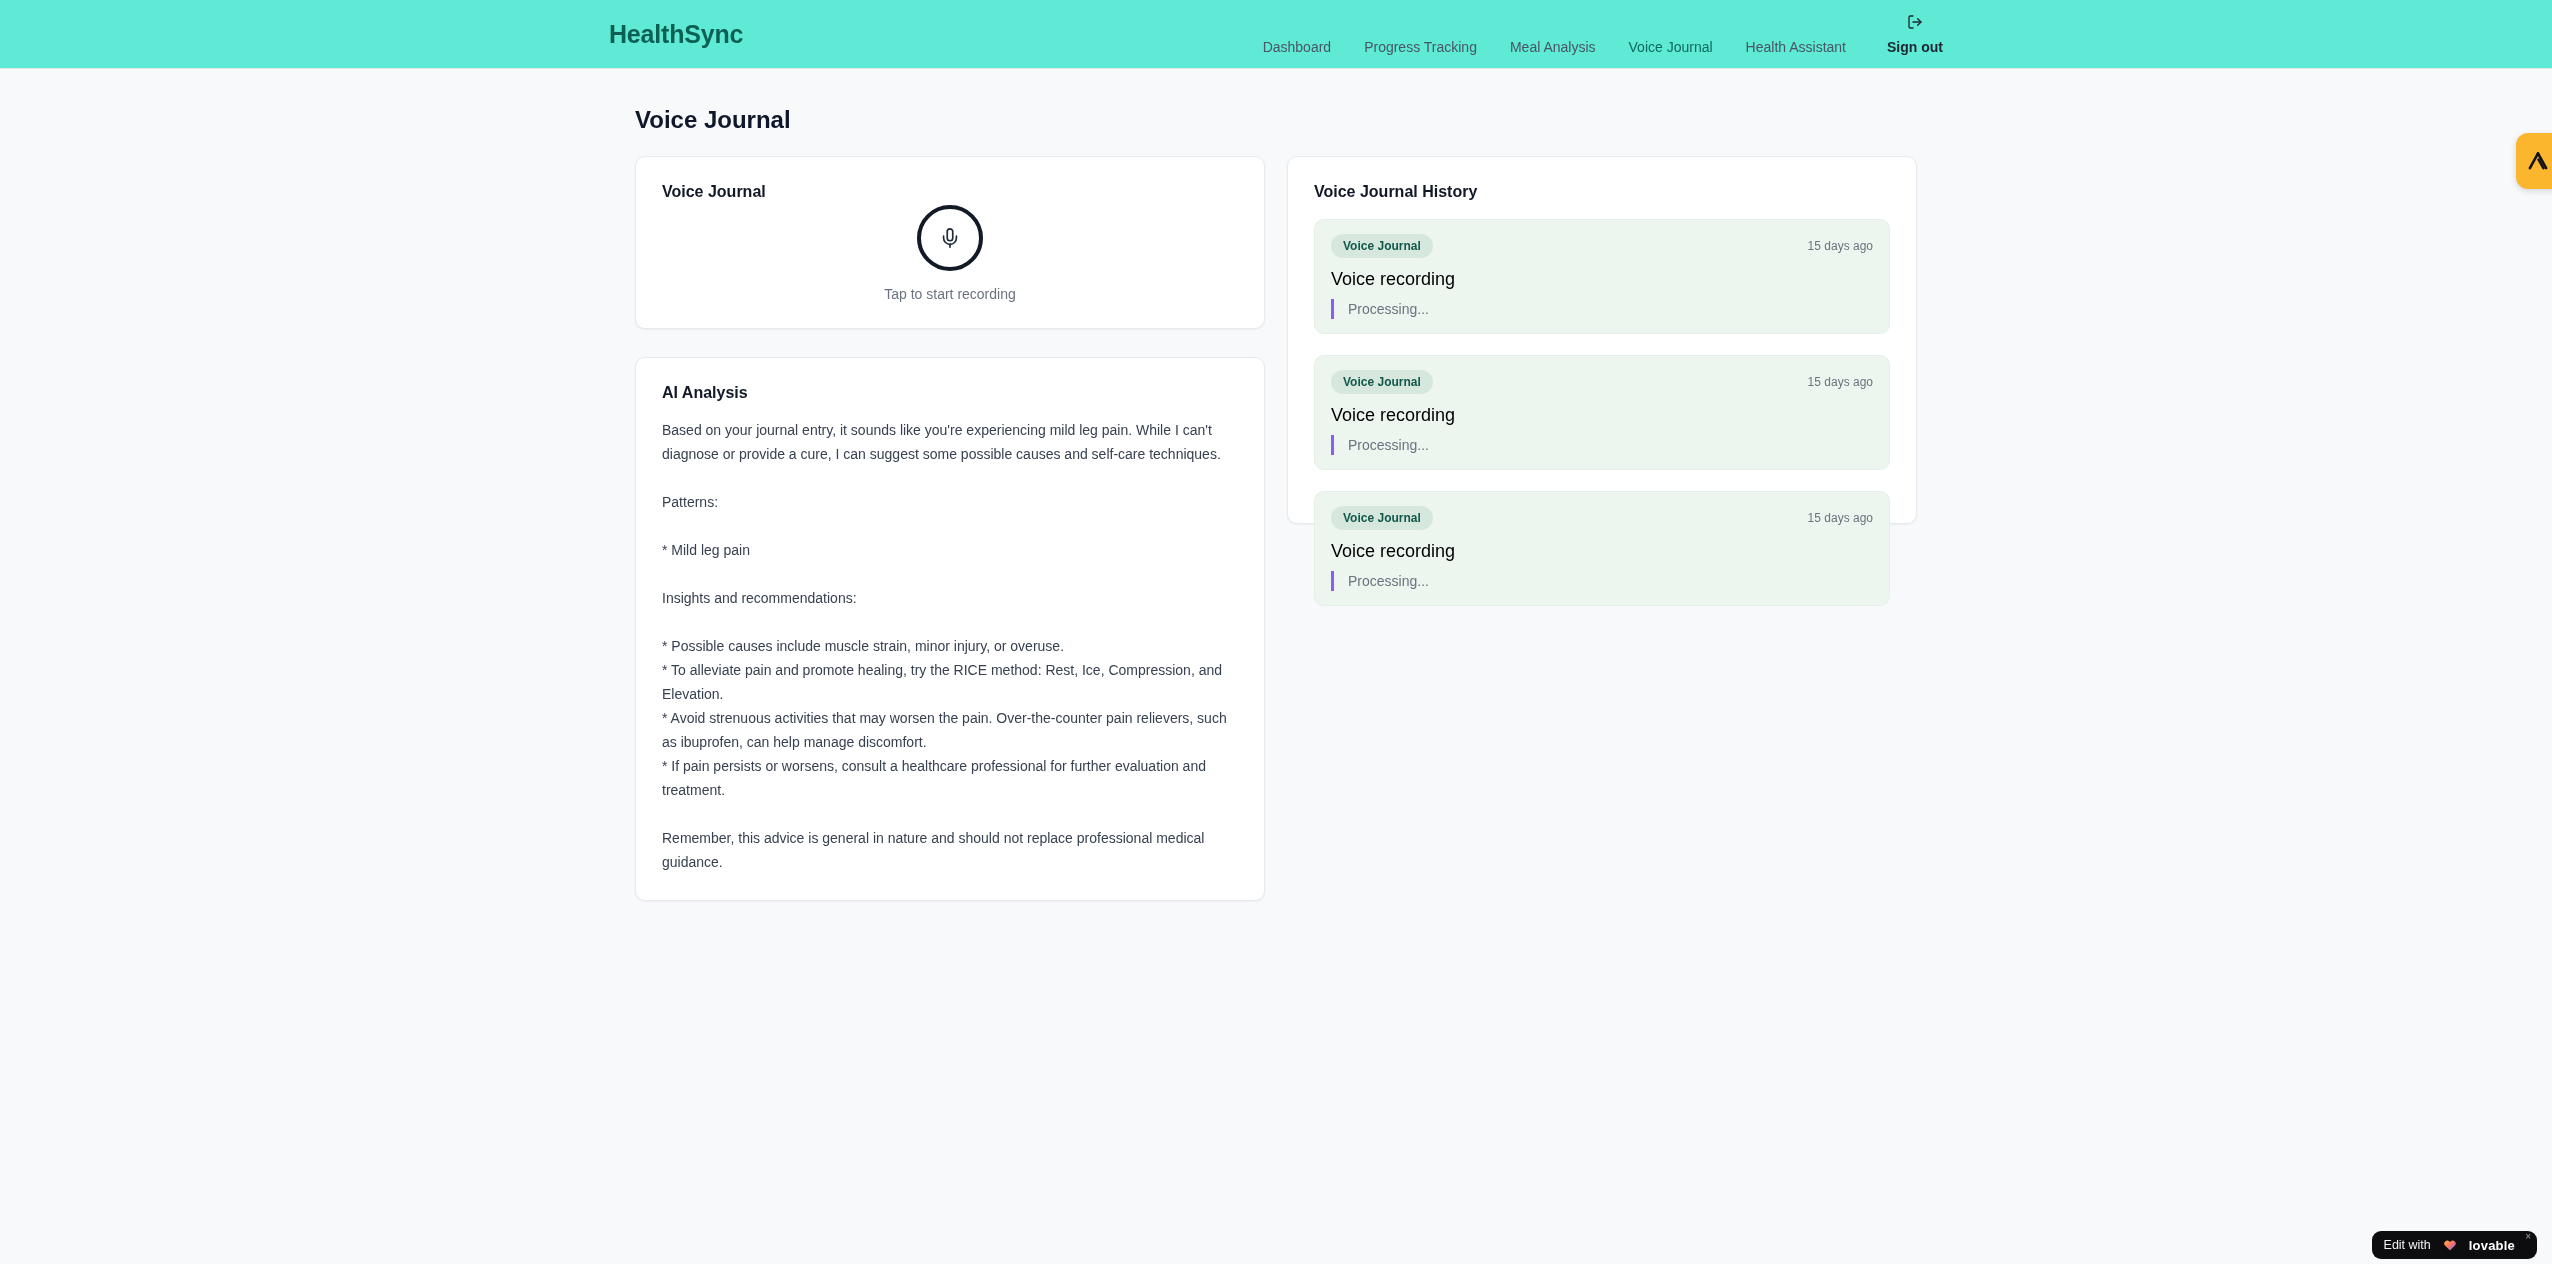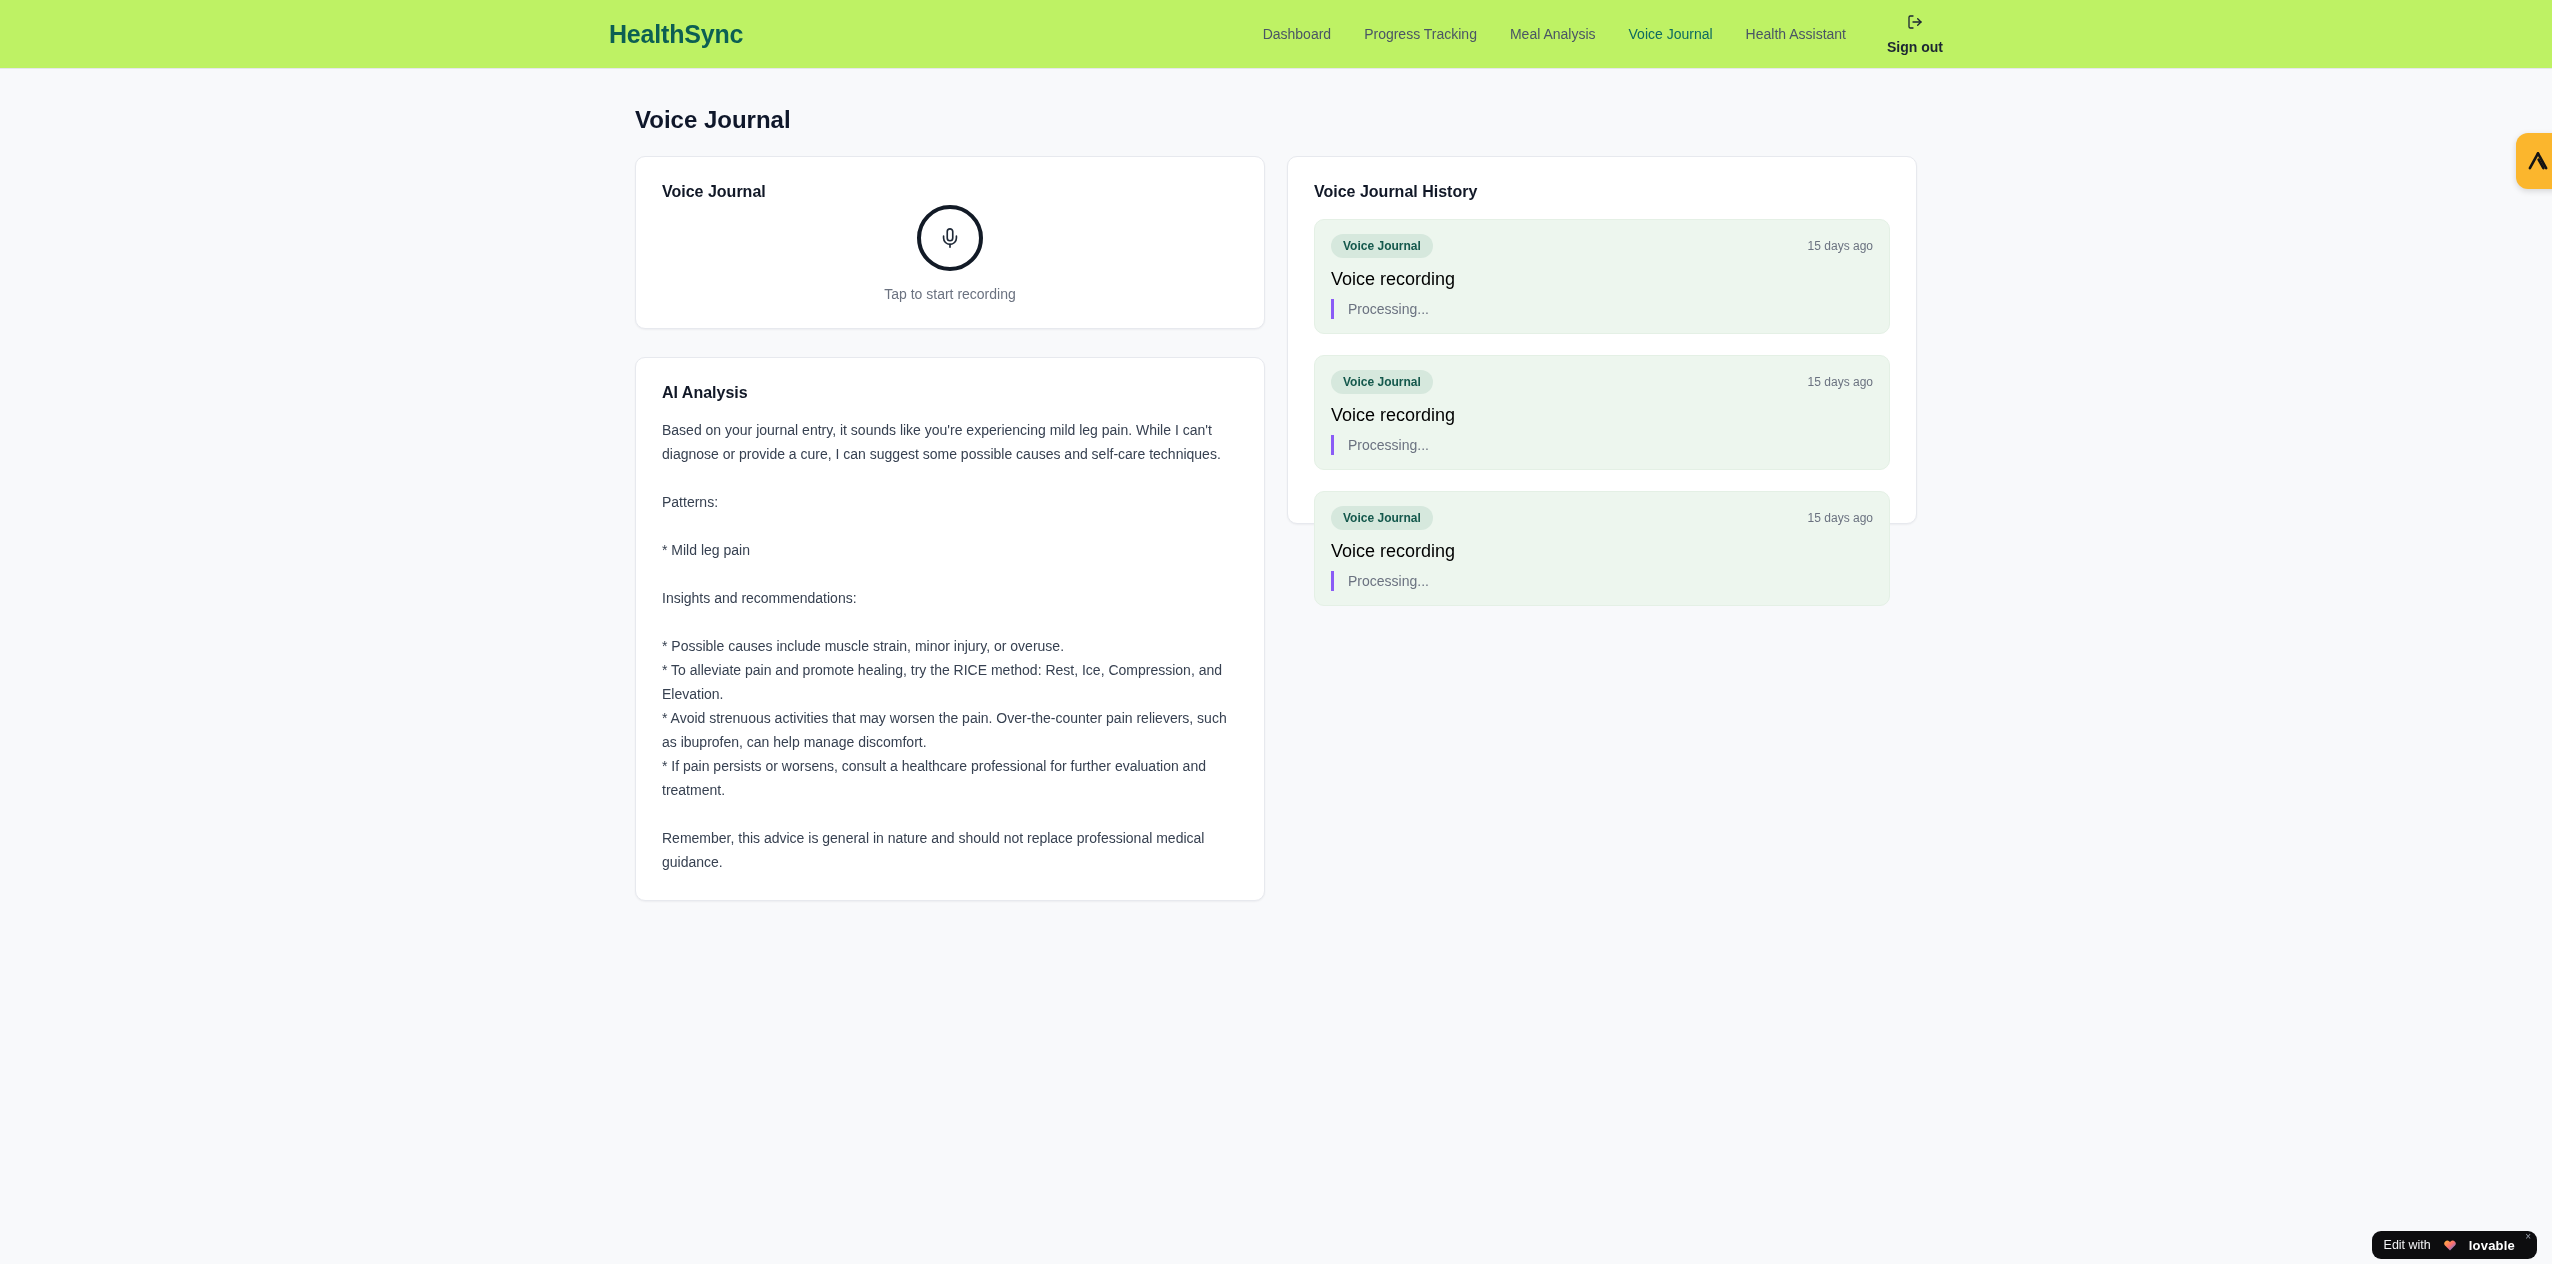--- a/index.html
+++ b/index.html
@@ -6,41 +6,41 @@
   html,body { width:2552px; height:1264px; }
   body {
     font-family:"Liberation Sans", sans-serif;
     background:#f8f9fb;
     color:#111827;
     position:relative;
     overflow:hidden;
   }
   
   .header {
-    background:#bef264;
+    background:#5eead4;
     border-bottom:1px solid #e5e7eb;
     height:69px;
     width:100%;
   }
   .header-inner {
     width:1334px;
     margin:0 auto;
     height:68px;
     display:flex;
     align-items:center;
     justify-content:space-between;
   }
   .logo {
     font-size:25px;
     font-weight:700;
     color:#0c5f53;
     letter-spacing:-0.2px;
     cursor:pointer;
   }
-  .nav { display:flex; align-items:center; gap:33px; }
+  .nav { display:flex; align-items:flex-end; gap:33px; }
   .nav-link {
     font-size:14px;
     color:#4a5565;
     cursor:pointer;
     text-decoration:none;
   }
   .nav-link.active { color:#0d6a60; font-weight:500; }
   .signout {
     display:flex; align-items:center; gap:9px;
     margin-left:8px;

